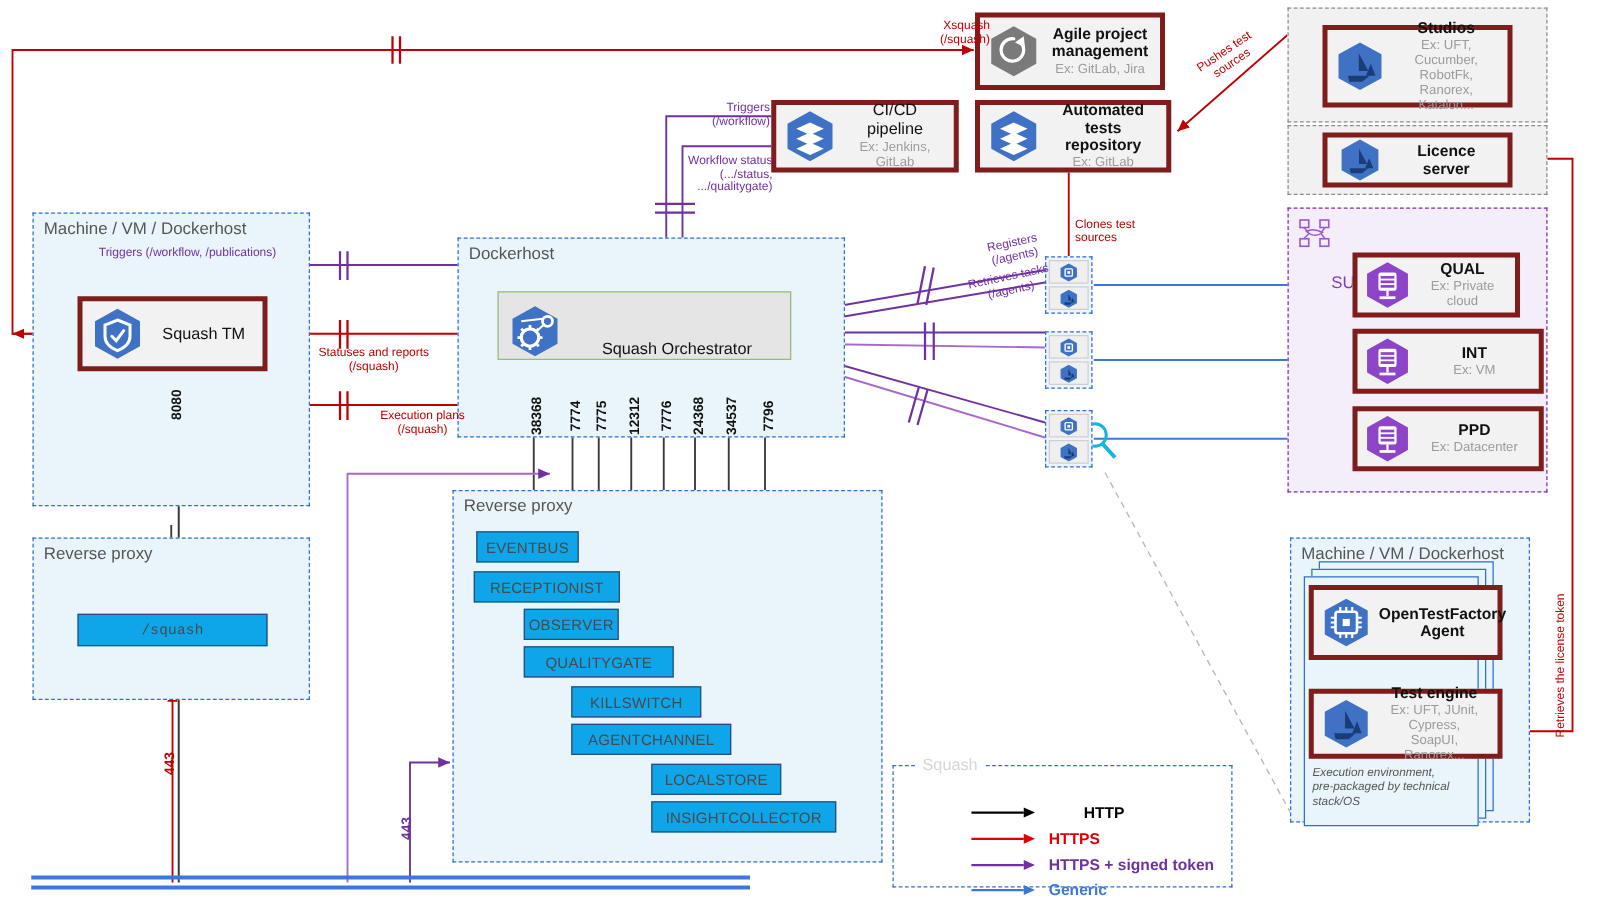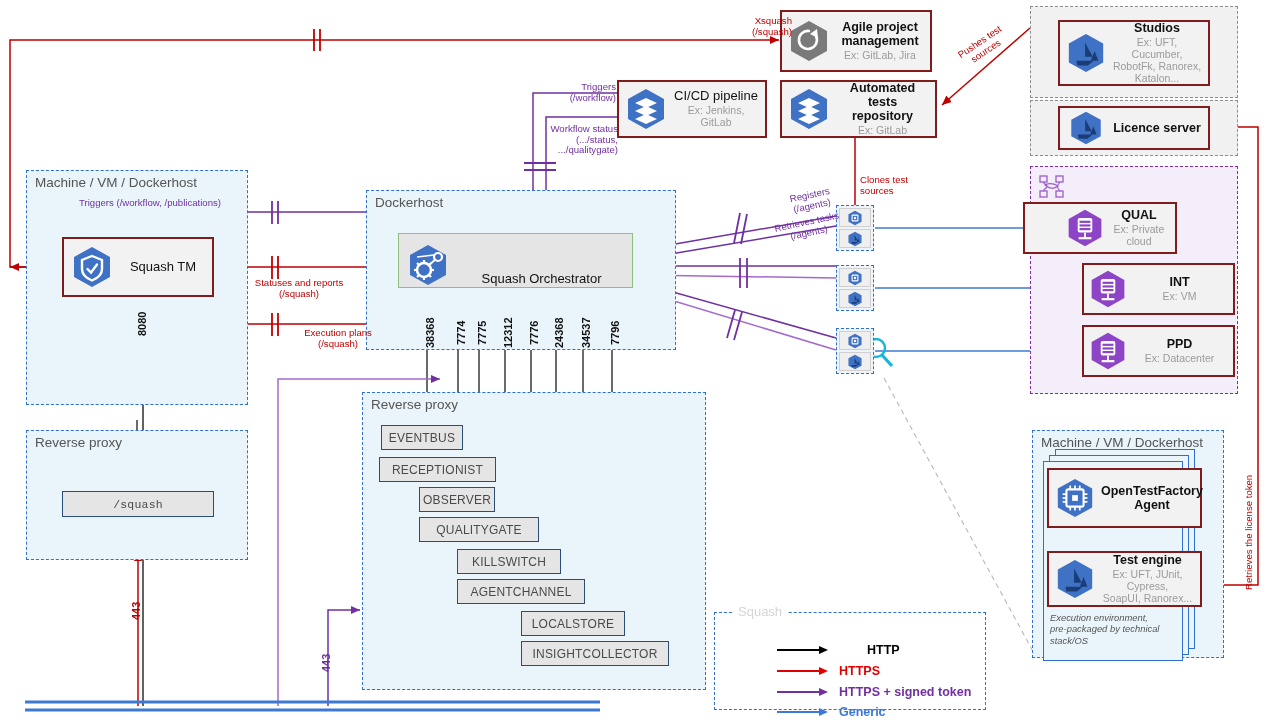--- a/index.html
+++ b/index.html
@@ -8,30 +8,30 @@
   svg#wires{position:absolute;left:0;top:0;width:1280px;height:720px;}
 
   .zone{position:absolute;box-sizing:border-box;}
   .zone-blue{border:1.4px dashed #2f6fd0;background:#eaf4fb;}
   .zone-grey{border:1.4px dashed #8d8d8d;background:#f1f1f1;}
   .zone-purple{border:1.4px dashed #7d2ea8;background:#f4eefb;}
   .zone-title{position:absolute;font-size:13.5px;color:#4f4f4f;left:8px;top:4px;white-space:nowrap;}
   .zt-blue{color:#555;}
   .zt-purple{color:#7d3fb5;}
 
-  .node{position:absolute;box-sizing:border-box;background:#f2f2f2;border:2px solid #7f1d1d;
+  .node{position:absolute;box-sizing:border-box;background:#f2f2f2;border:4px solid #7f1d1d;
         display:flex;align-items:center;}
   .node .ico{flex:0 0 auto;display:flex;align-items:center;justify-content:center;}
   .node .txt{flex:1 1 auto;display:flex;flex-direction:column;align-items:center;justify-content:center;
              padding-right:6px;}
   .node .nm{font-size:12.5px;font-weight:bold;color:#111;text-align:center;line-height:1.14;}
   .node .ex{font-size:10.5px;color:#9b9b9b;text-align:center;line-height:1.14;margin-top:2px;}
   .node.orch{background:#e5e5e5;border:1.6px solid #8ec07c;align-items:flex-end;}
 
-  .svcbox{position:absolute;box-sizing:border-box;background:#e5e5e5;border:1px solid #2a4d7a;
+  .svcbox{position:absolute;box-sizing:border-box;background:#0ea5e9;border:1px solid #2a4d7a;
           font-size:12px;color:#4a4a4a;display:flex;align-items:center;justify-content:center;
           letter-spacing:.2px;}
 
   .agentbox{position:absolute;box-sizing:border-box;border:1.2px dashed #2f6fd0;background:#eef4fb;
             padding:2px;display:flex;flex-direction:column;gap:2px;}
   .agentcell{background:#efefef;border:1px solid #cfcfcf;height:17px;display:flex;align-items:center;justify-content:center;}
 
   .lbl{position:absolute;font-size:9.6px;line-height:1.12;white-space:nowrap;}
   .lbl.red{color:#c00000;}
   .lbl.pur{color:#7030a0;}
@@ -302,21 +302,21 @@
         <path d="M21,11 L29,26 L21,26 z" fill="#1a3d78"></path>
         <path d="M12,30 L30,30 L24,35 L13,35 z" fill="#1a3d78"></path>
         <path d="M31,20 L35,30 L27,30 z" fill="#1a3d78"></path>
       </svg>
     </div>
     <div class="txt">
       <div class="nm">Licence server</div>
     </div>
   </div>
 
-  <div class="node" style="left:1023px;top:202px;width:154px;height:52px;padding-left:36px;">
+  <div class="node" style="left:1082px;top:202px;width:134px;height:52px;">
     <div class="ico" style="width:48px;">
       <svg width="40" height="40" viewBox="0 0 44 44">
         <polygon points="22,2 40,12 40,32 22,42 4,32 4,12" fill="#8e44c7"></polygon>
         <rect x="14" y="11" width="16" height="16" rx="2" fill="#ffffff"></rect>
         <g fill="#8e44c7">
             <rect x="16" y="14" width="12" height="2.4"></rect>
             <rect x="16" y="18" width="12" height="2.4"></rect>
             <rect x="16" y="22" width="12" height="2.4"></rect>
           </g>
         <rect x="21" y="27" width="2" height="5" fill="#ffffff"></rect>

